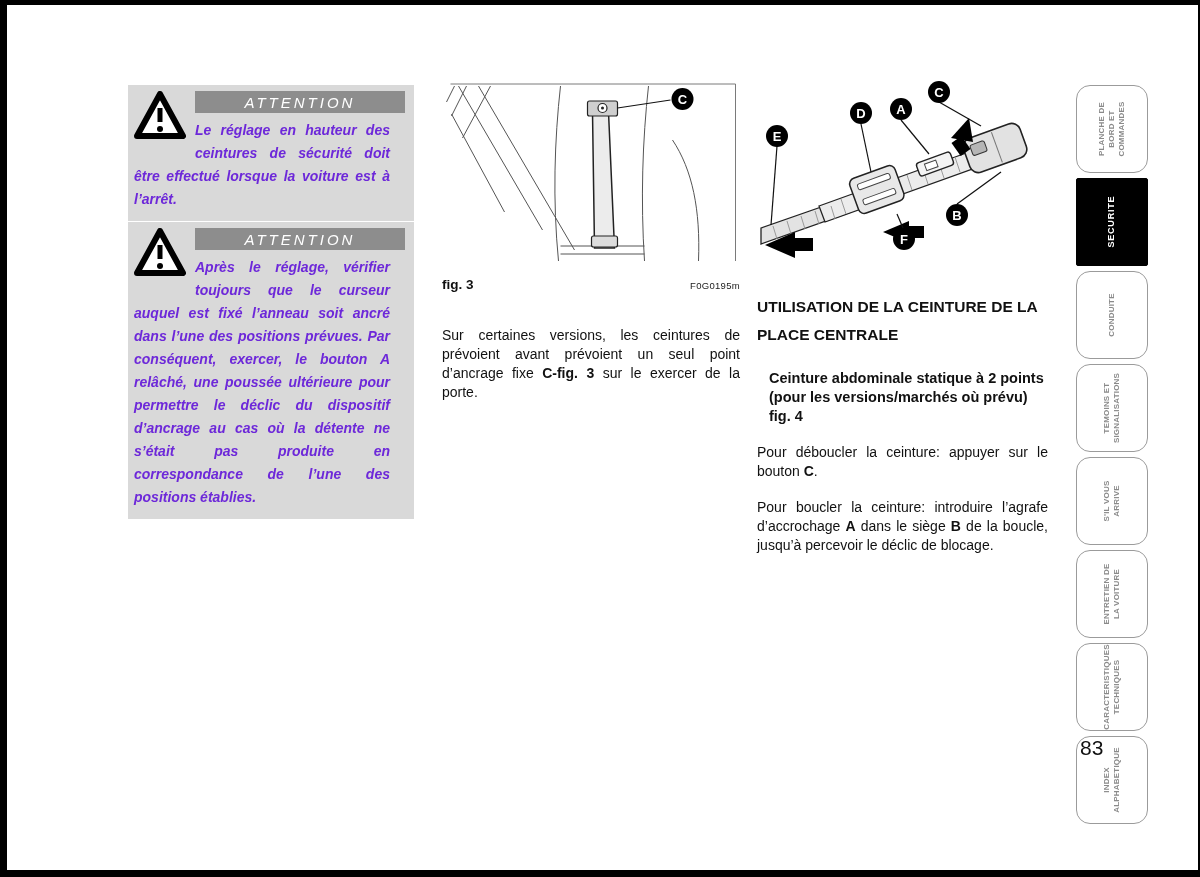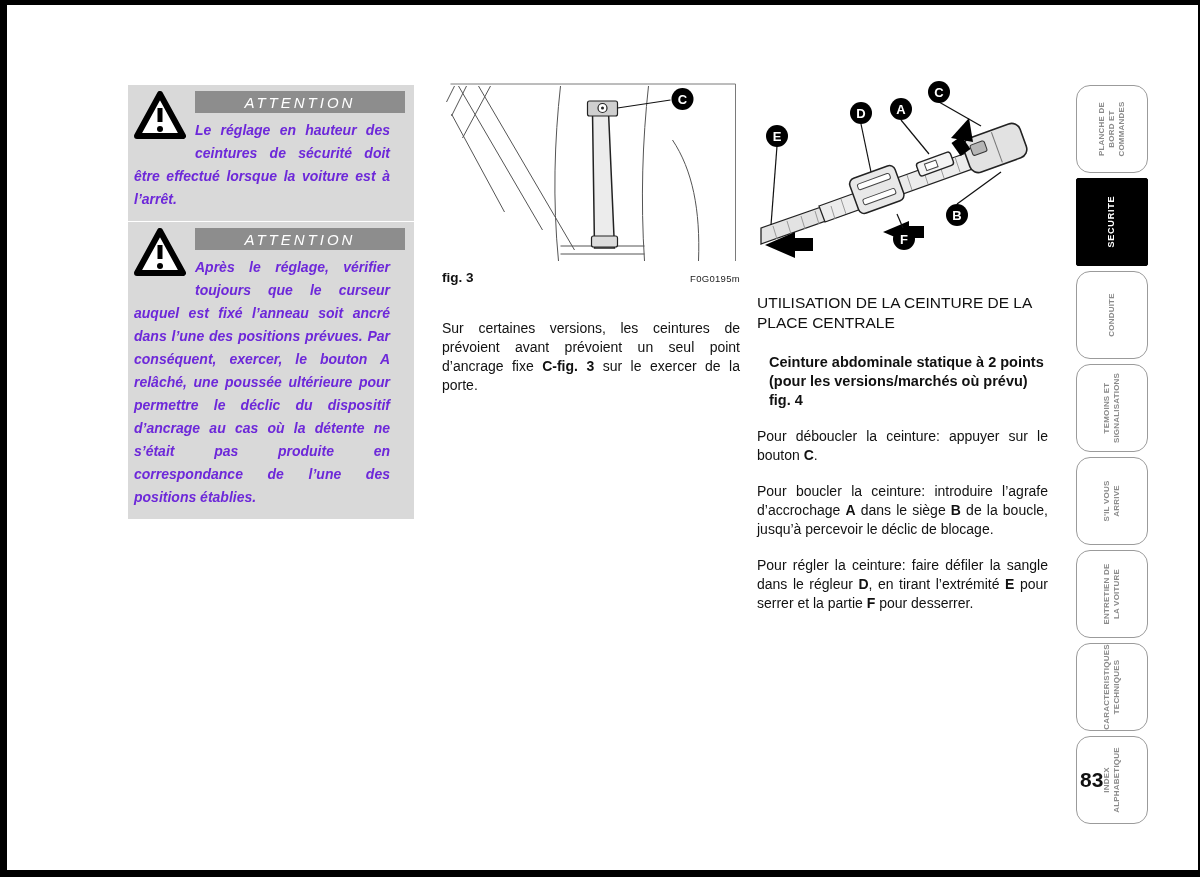--- a/index.html
+++ b/index.html
@@ -26,27 +26,27 @@
   .warn-text {
     margin:6px 15px 0 0; font-weight:bold; font-style:italic;
     font-size:14px; line-height:23px; text-align:justify; color:#6d28d9;
   }
   
   .col { position:absolute; top:80px; }
   .col-middle { left:442px; width:298px; }
   .col-right  { left:757px; width:291px; }
   .fig-svg { display:block; width:100%; height:185px; }
   .fig-caption-row {
-    display:flex; justify-content:space-between; align-items:baseline; margin-top:5px;
+    display:flex; justify-content:space-between; align-items:baseline; margin-top:12px;
   }
   .fig-caption { font-weight:bold; font-size:13.5px; }
   .fig-code { font-size:9.5px; color:#222; letter-spacing:0.3px;padding-left:6px; }
   .body-par { font-size:14px; line-height:19px; text-align:justify; margin:0; }
   .col-middle .body-par { margin-top:34px; }
-  .rc-title { font-weight:normal; font-size:15.5px; line-height:20px; margin:28px 0 0 0; }
+  .rc-title { font-weight:bold; font-size:15.5px; line-height:28px; margin:28px 0 0 0; }
   .rc-subtitle { font-weight:bold; font-size:14.5px; line-height:19px; margin:20px 0 0 12px; }
   .col-right .body-par { margin-top:17px; }
   .body-par b { font-weight:bold; }
   
   .sidebar {
     position:absolute; left:1076px; top:85px; width:72px;
     display:flex; flex-direction:column; gap:5px;
   }
   .tab {
     height:86px; border:1.4px solid #9b9b9b; border-radius:14px; background:#fff;
@@ -54,21 +54,21 @@
   }
   .tab-label {
     transform:rotate(-90deg); width:86px; text-align:center;
     font-size:8px; font-weight:bold; color:#8a8a8a; line-height:1.25;
     letter-spacing:0.2px;
   }
   .tab.active { background:#000; border-color:#000; border-radius:2px; }
   .tab.active .tab-label { color:#fff; font-size:9px; letter-spacing:0.8px; }
   
   .page-number {
-    position:absolute; left:1080px; top:768px; font-weight:bold; font-size:21px;
+    position:absolute; left:1080px; top:736px; font-weight:normal; font-size:21px;
   }
 </style>
 </head>
 <body>
 
 <div class="scan-frame"></div>
 
 <div class="warnbox" style="top:85px;">
   <div class="warn-icon">
     <svg viewBox="0 0 52 48" width="52" height="48">
@@ -200,21 +200,20 @@
           <circle cx="147" cy="159" r="11" fill="#000"></circle>
           <text x="147" y="163.5" fill="#fff">F</text>
         </g>
     </g>
   </svg>
 
   <h2 class="rc-title">UTILISATION DE LA CEINTURE DE LA PLACE CENTRALE</h2>
   <h3 class="rc-subtitle">Ceinture abdominale statique à 2 points (pour les versions/marchés où prévu) fig. 4</h3>
   <p class="body-par"><span>Pour déboucler la ceinture: appuyer sur le bouton </span><b>C</b><span>.</span></p>
   <p class="body-par"><span>Pour boucler la ceinture: introduire l’agrafe d’accrochage </span><b>A</b><span> dans le siège </span><b>B</b><span> de la boucle, jusqu’à percevoir le déclic de blocage.</span></p>
-  <p class="body-par"><span>Pour régler la ceinture: faire défiler la sangle dans le régleur </span><b>D</b><span>, en tirant l’extrémité </span><b>E</b><span> pour serrer et la partie </span><b>F</b><span> pour desserrer.</span></p>
 </div>
 
 <nav class="sidebar">
   <div class="tab">
     <div class="tab-label">PLANCHE DE BORD ET COMMANDES</div>
   </div>
   <div class="tab active">
     <div class="tab-label">SECURITE</div>
   </div>
   <div class="tab">

